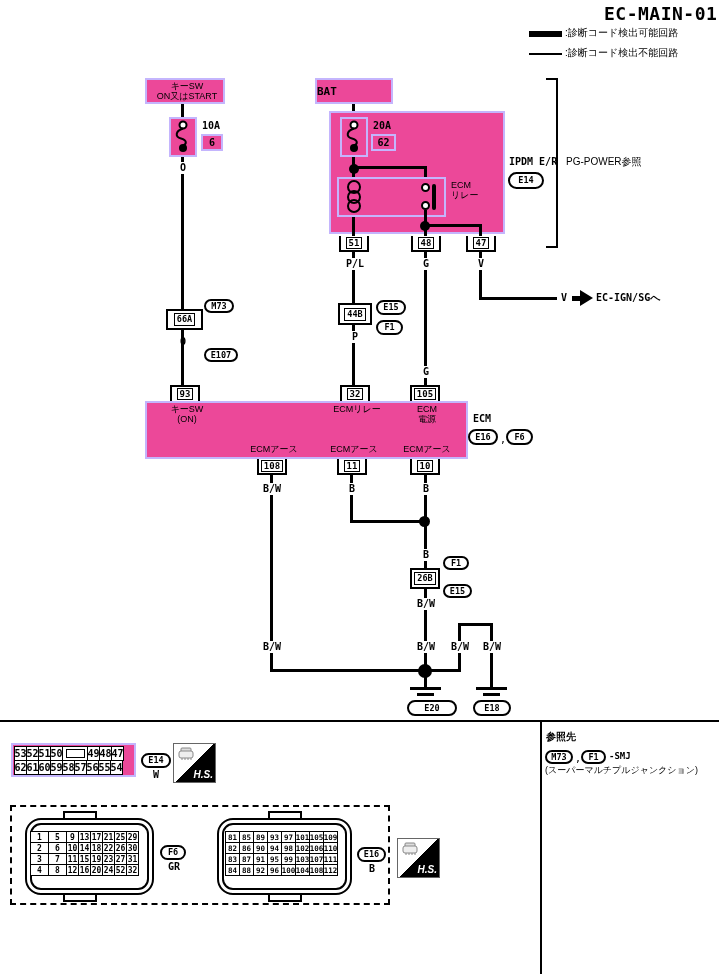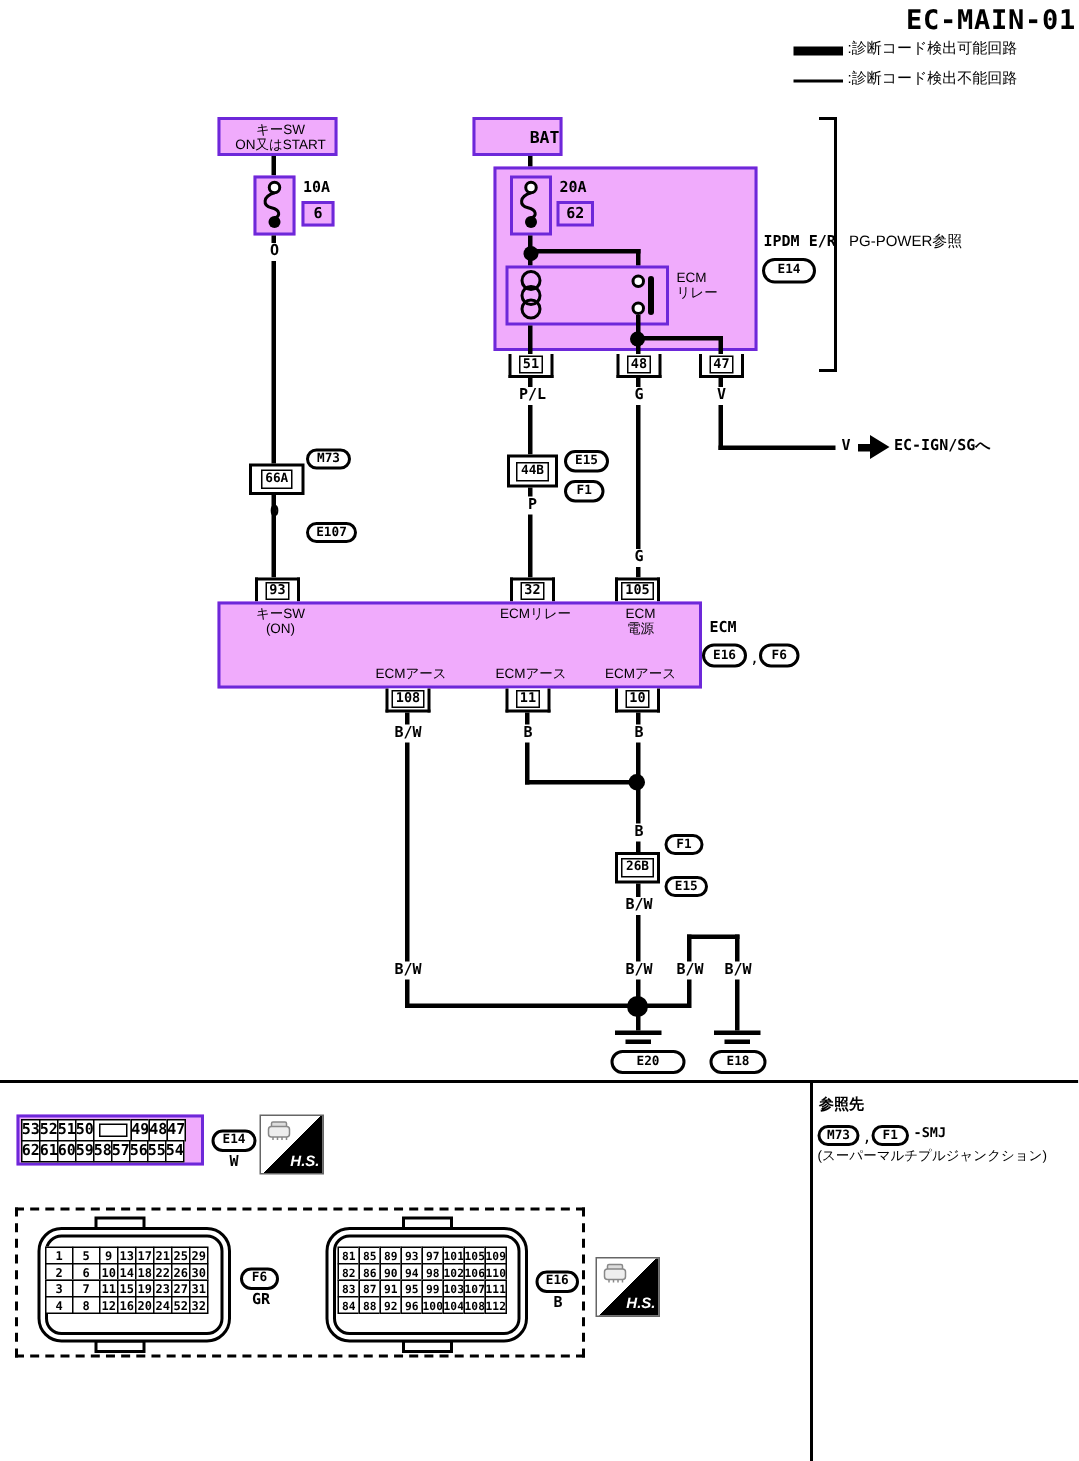--- a/index.html
+++ b/index.html
@@ -1,20 +1,20 @@
 <!DOCTYPE html>
 <html><head>
 <meta charset="utf-8">
 <style>
   html,body{margin:0;padding:0;background:#fff;}
   #stage{position:relative;width:719px;height:974px;background:#fff;overflow:hidden;
          font-family:"Liberation Sans",sans-serif;color:#000;}
   .w{position:absolute;background:#000;}
   .dot{position:absolute;background:#000;border-radius:50%;}
-  .box{position:absolute;border:2px solid #6d28d9;background:#f0abfc;box-sizing:border-box;}
+  .box{position:absolute;border:2px solid #c4b5fd;background:#ec4899;box-sizing:border-box;}
   .mono{font-family:"DejaVu Sans Mono",monospace;}
   .jp{font-family:"Liberation Sans",sans-serif;}
   .txt{position:absolute;line-height:1.1;white-space:nowrap;}
   .ctr{transform:translateX(-50%);text-align:center;}
   .wlbl{position:absolute;transform:translateX(-50%);background:#fff;padding:0 2px;
         font-family:"DejaVu Sans Mono",monospace;font-size:10px;font-weight:bold;line-height:12px;}
   .oval{position:absolute;border:2px solid #000;border-radius:10px;background:#fff;
         font-family:"DejaVu Sans Mono",monospace;font-size:8.5px;font-weight:bold;
         display:flex;align-items:center;justify-content:center;box-sizing:border-box;line-height:1;}
   .pin{position:absolute;width:30px;height:16px;border:2px solid #000;background:#fff;
@@ -81,21 +81,21 @@
   <div class="w" style="left:181px;top:157px;width:3px;height:153px;"></div>
   <div class="wlbl" style="left:183px;top:162px;">O</div>
   <div class="oval" style="left:204px;top:299px;width:30px;height:14px;">M73</div>
   <div class="dconn" style="left:166px;top:309px;width:37px;height:21px;">
     <span class="dconn-in">66A</span>
   </div>
   <div class="oval" style="left:204px;top:324px;width:34px;height:14px;margin-top:24px;">E107</div>
   <div class="wlbl" style="left:183px;top:336px;">O</div>
   <div class="w" style="left:181px;top:330px;width:3px;height:55px;"></div>
 
-  <div class="box" style="left:315px;top:78px;width:60px;height:26px;display:flex;align-items:center;justify-content:flex-end;">
+  <div class="box" style="left:315px;top:78px;width:78px;height:26px;display:flex;align-items:center;justify-content:flex-start;">
     <span class="mono" style="font-size:11px;font-weight:bold;">BAT</span>
   </div>
   <div class="w" style="left:352px;top:104px;width:3px;height:14px;"></div>
   <div class="box" style="left:329px;top:111px;width:176px;height:123px;"></div>
   <div class="box" style="left:340px;top:117px;width:28px;height:40px;">
     <svg width="24" height="36" viewBox="0 0 24 36">
       <circle cx="12" cy="6" r="3.5" fill="#fff" stroke="#000" stroke-width="2"></circle>
       <path d="M12 9.5 C 4 12, 4 18, 10 19.5 C 16 21, 16 25, 12 26.5" fill="none" stroke="#000" stroke-width="2"></path>
       <circle cx="12" cy="29" r="4" fill="#000"></circle>
     </svg>

